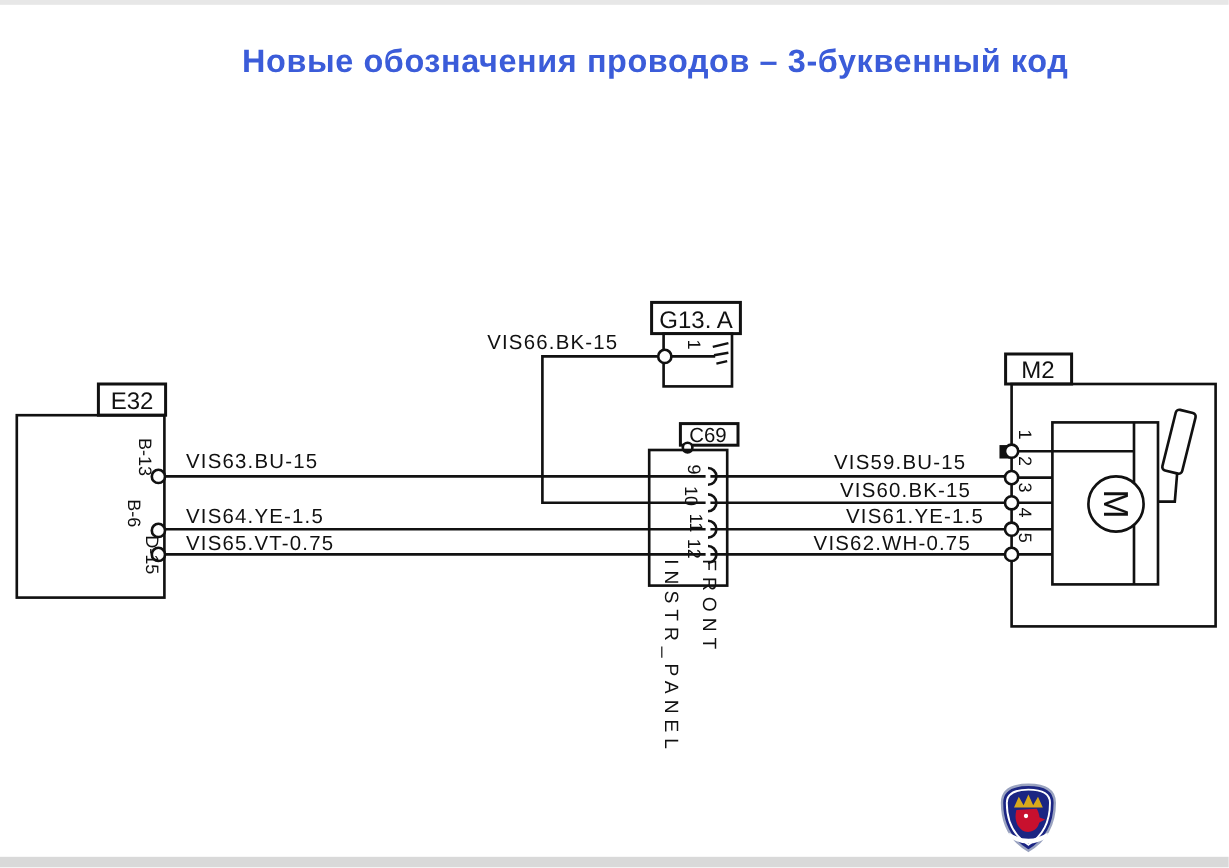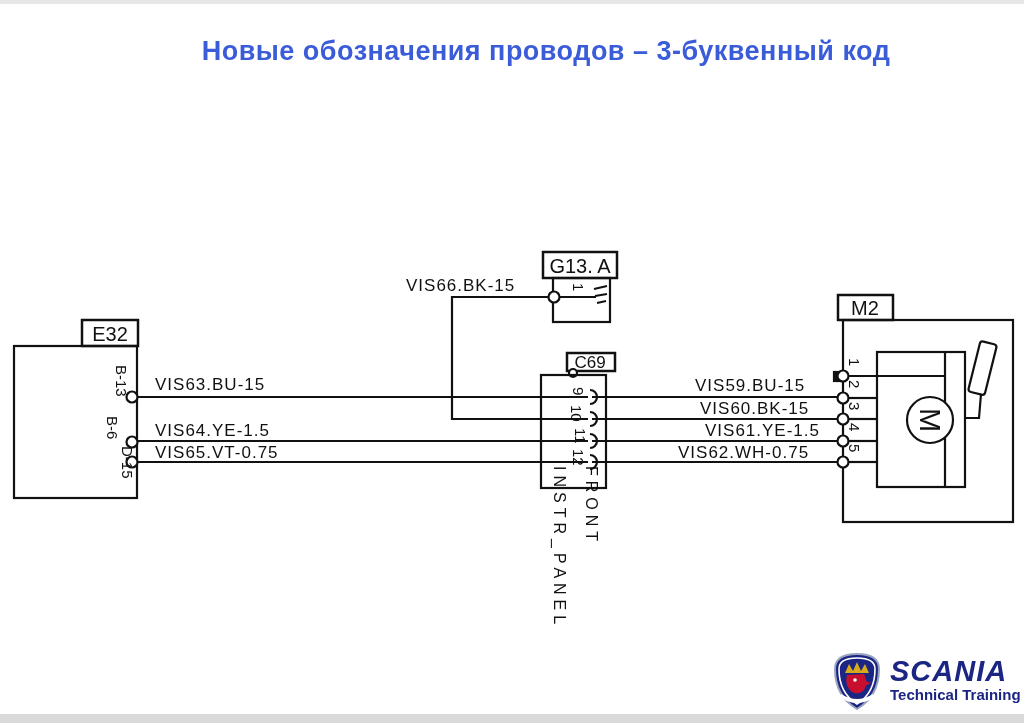--- a/index.html
+++ b/index.html
@@ -145,19 +145,15 @@
 <div class="logo">
   <svg width="54" height="62" viewBox="0 0 54 62">
     <path d="M5,19 Q5,4 27,4 Q49,4 49,19 Q49,46 27,59 Q5,46 5,19 Z" fill="#1b2583" stroke="#9aa3c0" stroke-width="2"></path>
     <path d="M9,19 Q9,8 27,8 Q45,8 45,19 Q45,43 27,54 Q9,43 9,19 Z" fill="none" stroke="#ffffff" stroke-width="1.6"></path>
     <path d="M15,23 L19,14 L23,21 L27,12 L31,21 L35,14 L39,23 Z" fill="#d8a91c"></path>
     <path d="M17,25 C14,36 21,45 29,43 C37,41 38,31 34,24 Z" fill="#c8102e"></path>
     <path d="M33,30 L41,33 L33,37 Z" fill="#c8102e"></path>
     <circle cx="25" cy="30" r="1.8" fill="#ffffff"></circle>
     <path d="M11,44 Q27,54 43,44 L43,48 Q27,58 11,48 Z" fill="#ffffff"></path>
   </svg>
-  <span class="logo-text">
-    <span class="logo-brand">SCANIA</span>
-    <span class="logo-sub">Technical Training</span>
-  </span>
 </div>
 
 <div class="bottom-bar"></div>
 
 </body></html>

